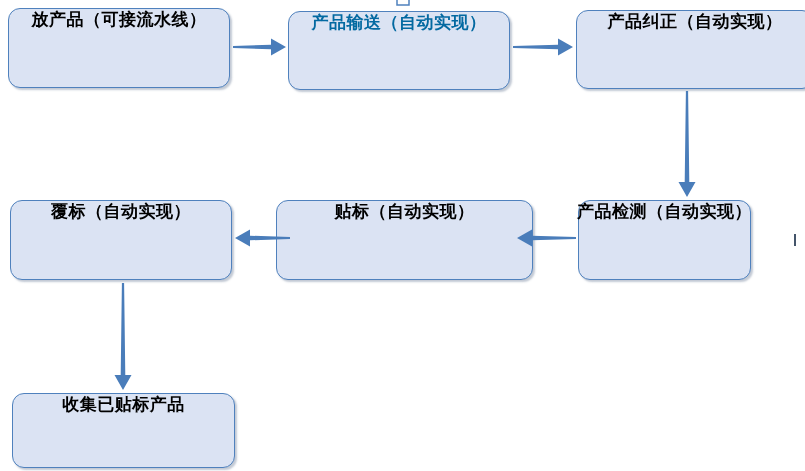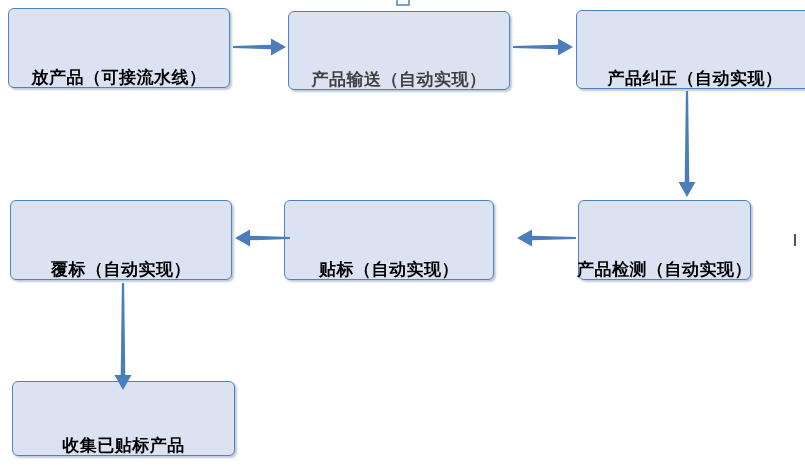--- a/index.html
+++ b/index.html
@@ -6,25 +6,25 @@
   html,body { background:#ffffff; font-family:"DejaVu Sans", sans-serif; }
   .canvas {
     position:relative;
     width:805px;
     height:471px;
     background:#ffffff;
     overflow:hidden;
   }
   .node {
     position:absolute;
-    border-radius:6px;
+    border-radius:12px;
     border-style:solid;
     border-width:1.5px;
     display:flex;
-    align-items:flex-end;
+    align-items:flex-start;
     justify-content:center;
     box-shadow: 2px 2px 2px rgba(120,135,160,0.45);
   }
   .node .node-label {
     font-weight:bold;
     font-size:17px;
     line-height:1.2;
     letter-spacing:0.5px;
     color:#000;
     text-align:center;
@@ -40,35 +40,35 @@
 </style>
 </head>
 <body>
 
 <div class="canvas">
   <div id="nodes">
       <div class="node" style="left: 8px; top: 8px; width: 222px; height: 80px; background: rgb(219, 227, 243); border-color: rgb(79, 129, 189);">
         <span class="node-label" style="color: rgb(0, 0, 0);">放产品（可接流水线）</span>
       </div>
       <div class="node" style="left: 288px; top: 11px; width: 222px; height: 79px; background: rgb(219, 227, 243); border-color: rgb(79, 129, 189);">
-        <span class="node-label" style="color: #404040;">产品输送（自动实现）</span>
+        <span class="node-label" style="color: #0369a1;">产品输送（自动实现）</span>
       </div>
       <div class="node" style="left: 576px; top: 10px; width: 238px; height: 79px; background: rgb(219, 227, 243); border-color: rgb(79, 129, 189);">
         <span class="node-label" style="color: rgb(0, 0, 0);">产品纠正（自动实现）</span>
       </div>
       <div class="node" style="left: 578px; top: 200px; width: 173px; height: 80px; background: rgb(219, 227, 243); border-color: rgb(79, 129, 189);">
         <span class="node-label" style="color: rgb(0, 0, 0);">产品检测（自动实现）</span>
       </div>
-      <div class="node" style="left: 284px; top: 200px; width: 210px; height: 80px; background: rgb(219, 227, 243); border-color: rgb(79, 129, 189);">
+      <div class="node" style="left: 276px; top: 200px; width: 257px; height: 80px; background: rgb(219, 227, 243); border-color: rgb(79, 129, 189);">
         <span class="node-label" style="color: rgb(0, 0, 0);">贴标（自动实现）</span>
       </div>
       <div class="node" style="left: 10px; top: 200px; width: 222px; height: 80px; background: rgb(219, 227, 243); border-color: rgb(79, 129, 189);">
         <span class="node-label" style="color: rgb(0, 0, 0);">覆标（自动实现）</span>
       </div>
-      <div class="node" style="left: 12px; top: 381px; width: 223px; height: 75px; background: rgb(219, 227, 243); border-color: rgb(79, 129, 189);">
+      <div class="node" style="left: 12px; top: 393px; width: 223px; height: 75px; background: rgb(219, 227, 243); border-color: rgb(79, 129, 189);">
         <span class="node-label" style="color: rgb(0, 0, 0);">收集已贴标产品</span>
       </div>
     </div>
   <svg id="arrow-layer" viewBox="0 0 805 471" xmlns="http://www.w3.org/2000/svg">
       <polygon points="233.0,48.1 271.0,49.3 271.0,55.5 286.0,47.0 271.0,38.5 271.0,44.7 233.0,45.9" fill="#4a7dba"></polygon>
       <polygon points="513.0,48.1 558.0,49.3 558.0,55.5 573.0,47.0 558.0,38.5 558.0,44.7 513.0,45.9" fill="#4a7dba"></polygon>
       <polygon points="685.9,91.0 684.7,182.0 678.5,182.0 687.0,197.0 695.5,182.0 689.3,182.0 688.1,91.0" fill="#4a7dba"></polygon>
       <polygon points="576.0,236.9 532.0,235.7 532.0,229.5 517.0,238.0 532.0,246.5 532.0,240.3 576.0,239.1" fill="#4a7dba"></polygon>
       <polygon points="290.0,236.9 250.0,235.7 250.0,229.5 235.0,238.0 250.0,246.5 250.0,240.3 290.0,239.1" fill="#4a7dba"></polygon>
       <polygon points="121.9,283.0 120.7,375.0 114.5,375.0 123.0,390.0 131.5,375.0 125.3,375.0 124.1,283.0" fill="#4a7dba"></polygon>

